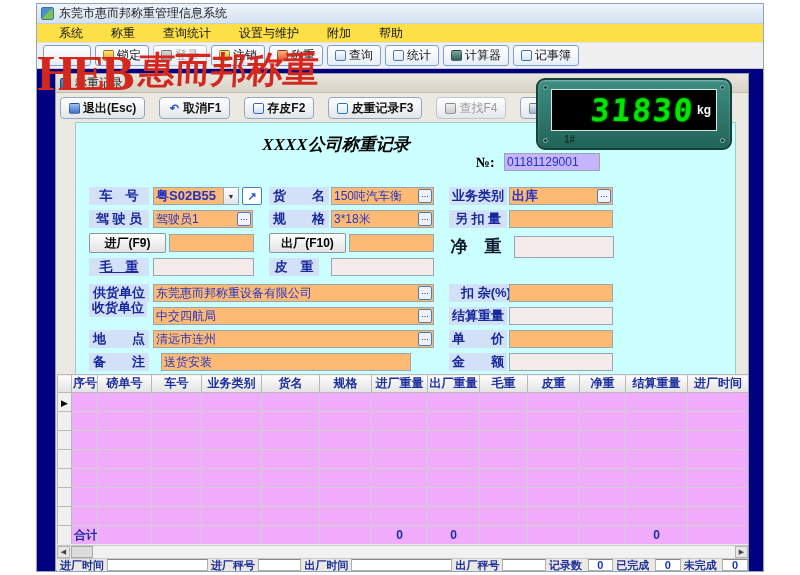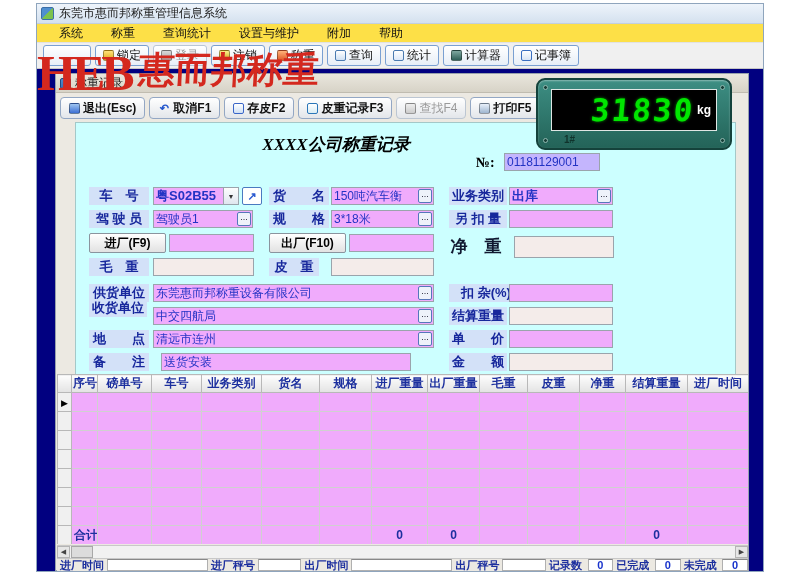--- a/index.html
+++ b/index.html
@@ -38,21 +38,21 @@
   #mdi{position:absolute;left:0;right:0;top:65px;bottom:0;background:#010080;}
 
   
   #recwin{position:absolute;left:18px;top:4px;width:694px;height:498px;
     background:#ece9e2;border:1px solid #98a2ac;}
   #rectitle{height:19px;display:flex;align-items:center;padding-left:4px;
     background:linear-gradient(#e9e6dd,#d7d3c7);border-bottom:1px solid #c0bcb0;}
   #rectitle .t{font-size:12px;color:#222;}
   .recicon{width:11px;height:11px;margin-right:4px;border-radius:2px;
     background:linear-gradient(135deg,#4f8fd0,#2a58a0);border:1px solid #1f4880;}
-  #recbtns{position:absolute;left:4px;top:23px;display:flex;gap:4px;}
+  #recbtns{position:absolute;left:4px;top:23px;display:flex;gap:14px;}
   .rbtn{display:inline-flex;align-items:center;gap:3px;height:22px;padding:0 8px;
     font-size:12px;font-weight:bold;color:#111;background:linear-gradient(#ffffff,#e3e6ea);
     border:1px solid #93a7c4;border-radius:4px;}
   .rbtn.disabled{color:#9a9a9a;font-weight:normal;border-color:#bcc6d2;}
   .rbtn.save{border-color:#3a66c8;}
   .c-exit{background:linear-gradient(#9ec4f0,#3b6fd4);}
   .c-cancel{background:transparent;border:none;width:12px;height:12px;color:#2255cc;font-weight:bold;font-size:11px;line-height:12px;}
   .c-savetare{background:linear-gradient(#ffffff,#cfe0f4);border-color:#3a66c8;}
   .c-tarerec{background:linear-gradient(#ffffff,#d8ecf4);border-color:#2a76b8;}
   .c-find{background:linear-gradient(#eeeeee,#cccccc);}
@@ -73,21 +73,21 @@
   .s1{left:5px;top:5px}.s2{right:5px;top:5px}.s3{left:5px;bottom:5px}.s4{right:5px;bottom:5px}
 
   
   #formpanel{position:absolute;left:19px;top:48px;width:661px;height:253px;
     background:#ccffff;border:1px solid #a4c8c8;}
   #formtitle{position:absolute;left:60px;top:10px;width:400px;text-align:center;
     font-family:"Liberation Serif",serif;font-style:italic;font-weight:bold;font-size:17px;color:#000;}
   .f{position:absolute;height:18px;}
   .lbl{background:#d3e1f8;color:#17279c;font-weight:bold;font-size:13px;
     line-height:18px;text-align:center;overflow:hidden;white-space:nowrap;}
-  .fld{display:flex;align-items:center;background:#f0abfc;border:1px solid #9aa4ac;}
+  .fld{display:flex;align-items:center;background:#fdba74;border:1px solid #9aa4ac;}
   .fld input{flex:1;min-width:0;border:none;background:transparent;outline:none;
     font-size:12px;color:#2333c4;padding:0 2px;font-family:"Liberation Sans",sans-serif;}
   .fld input.bold{font-weight:bold;font-size:13px;}
   .fld.ro{background:#f4ecea;}
   .dots{width:14px;height:14px;margin-right:1px;background:#eef2fa;border:1px solid #5577bb;
     border-radius:2px;font-size:9px;line-height:11px;color:#223;text-align:center;padding:0;}
   .dots::after{content:"...";display:block;margin-top:-3px;}
   .drop{width:15px;height:16px;background:linear-gradient(#fdfdfd,#dfe6ef);border:none;
     border-left:1px solid #9aa4ac;font-size:7px;color:#333;padding:0;}
   .combobtn{width:20px;background:#fff;border:1px solid #4a7ac0;border-radius:2px;
@@ -287,21 +287,21 @@
           </div>
           <button class="f wbtn" style="left:193px;top:110px;width:77px;height:20px;">出厂(F10)</button>
           <div class="f fld" style="left:273px;top:111px;width:85px;">
             <input value="" style="">
           </div>
           <span class="f netlbl" style="left:368px;top:113px;width:64px;height:22px;">净　重</span>
           <div class="f fld ro" style="left:438px;top:113px;width:100px;height:22px;">
             <input readonly="" value="" style="">
           </div>
 
-          <span class="f lbl" style="left:13px;top:135px;width:60px;">毛　重</span>
+          <span class="f lbl" style="left:13px;top:135px;width:60px;text-decoration:underline;">毛　重</span>
           <div class="f fld ro" style="left:77px;top:135px;width:101px;">
             <input readonly="" value="" style="">
           </div>
           <span class="f lbl" style="left:193px;top:135px;width:50px;">皮　重</span>
           <div class="f fld ro" style="left:255px;top:135px;width:103px;">
             <input readonly="" value="" style="">
           </div>
 
           <span class="f lbl" style="left:13px;top:161px;width:60px;">供货单位</span>
           <div class="f fld" style="left:77px;top:161px;width:281px;">

